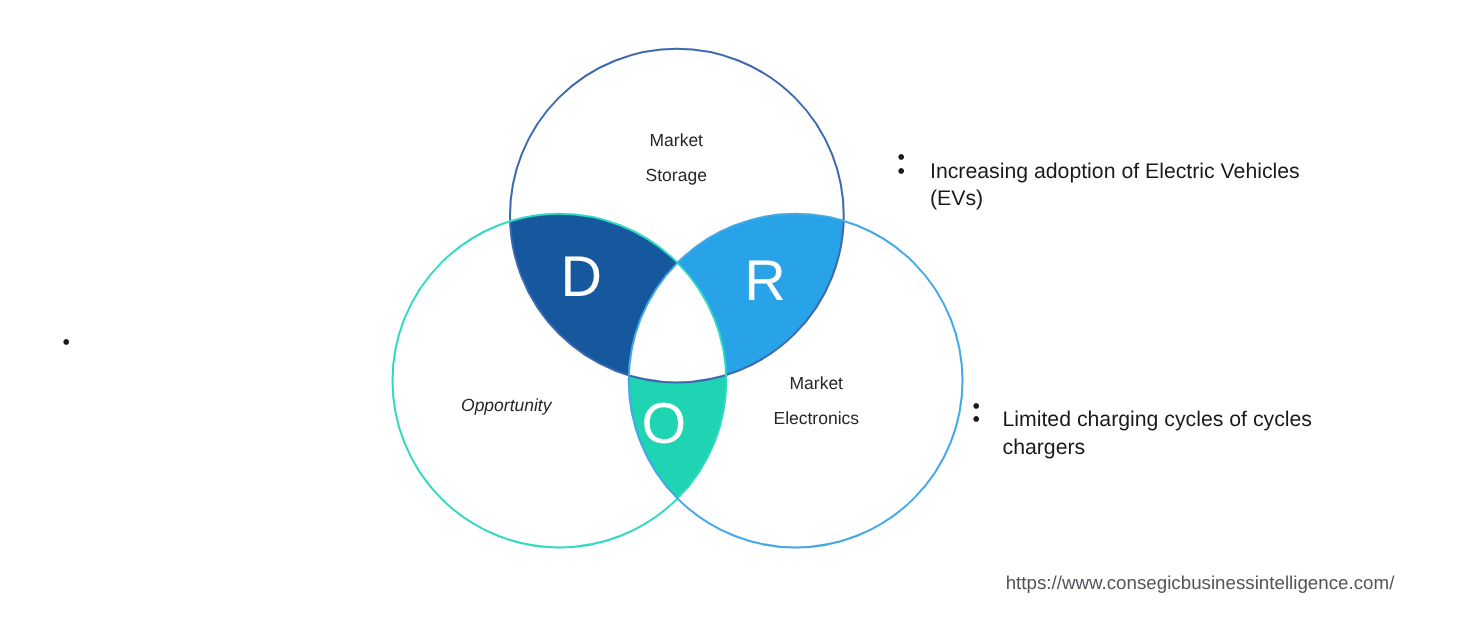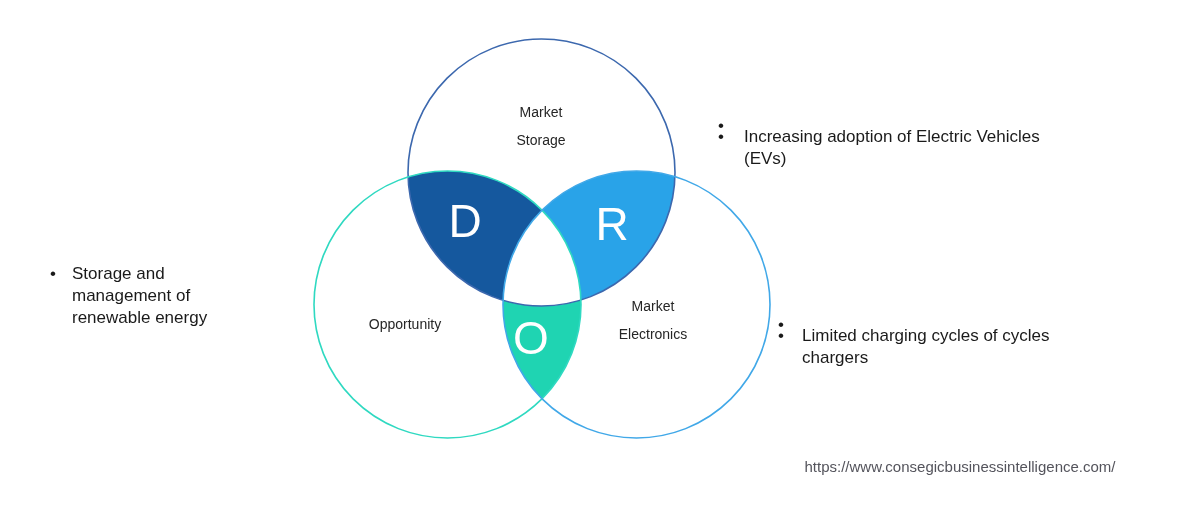--- a/index.html
+++ b/index.html
@@ -20,21 +20,21 @@
     font-weight: 400;
   }
   .circle-label {
     position: absolute;
     color: #262626;
     font-size: 14px;
     line-height: 28px;
     text-align: center;
   }
   .label-drivers    { left: 441px; top: 98px;  width: 200px; }
-  .label-opportunity{ left: 300px; top: 310px; width: 210px; }
+  .label-opportunity{ left: 300px; top: 310px; width: 210px; font-style: italic; }
   .label-restraints { left: 550px; top: 292px; width: 206px; }
 
   .bullet-list {
     position: absolute;
     list-style: none;
     color: #1a1a1a;
     font-size: 17px;
     line-height: 22px;
   }
   .bullet-list li {
@@ -124,21 +124,20 @@
     </li>
     <li>
       <span class="dot">•</span>
       <span>Increasing adoption of Electric Vehicles (EVs)</span>
     </li>
   </ul>
 
   <ul class="bullet-list list-opportunity">
     <li>
       <span class="dot">•</span>
-      <span>Storage and management of renewable energy</span>
     </li>
   </ul>
 
   <ul class="bullet-list list-restraints">
     <li>
       <span class="dot">•</span>
     </li>
     <li>
       <span class="dot">•</span>
       <span>Limited charging cycles of cycles chargers</span>

